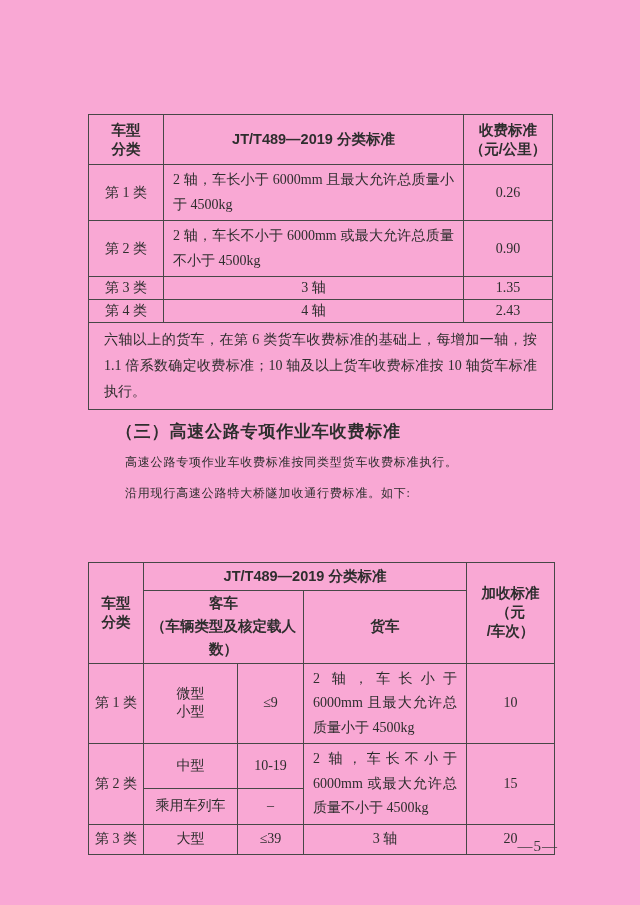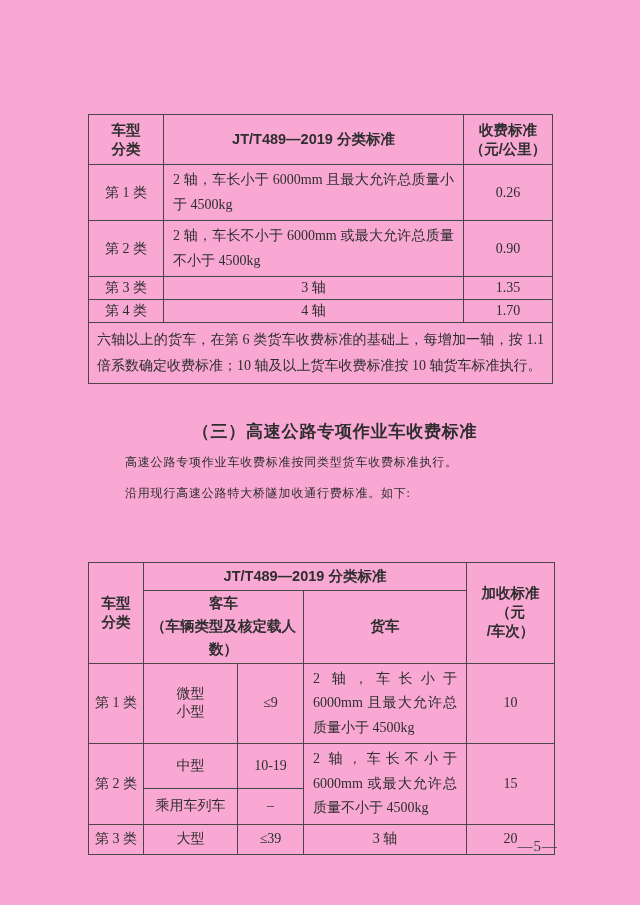--- a/index.html
+++ b/index.html
@@ -19,36 +19,36 @@
        padding:1px 3px; font-size:14px; font-family:"Liberation Serif", serif; }
   .th { font-family:"Liberation Sans", sans-serif; font-weight:bold; font-size:14.5px; }
   .prewrap { white-space:pre-line; }
   .desc { text-align:justify; text-align-last:left; padding:3px 9px; line-height:1.75; }
 
   #table1-wrap { position:absolute; left:88px; top:114px; width:464px; }
   #table1 tr.row-head  { height:50px; }
   #table1 tr.row-tall  { height:48px; }
   #table1 tr.row-short { height:23px; }
   #table1 tr.row-foot  { height:52px; }
-  #table1 .footnote { text-align:justify; text-align-last:left; padding:4px 8px; line-height:1.85;font-family:Liberation Serif, serif; }
+  #table1 .footnote { text-align:justify; text-align-last:left; padding:4px 15px; line-height:1.85;font-family:Liberation Serif, serif; }
 
   #table2-wrap { position:absolute; left:88px; top:562px; width:466px; }
   #table2 tr.row-h1 { height:28px; }
   #table2 tr.row-h2 { height:47px; }
   #table2 tr.row-d1 { height:70px; }
   #table2 tr.row-d2 { height:36px; }
   #table2 tr.row-d3 { height:28px; }
   #table2 tr.row-d4 { height:30px; }
   #table2 .bus-head { line-height:1.6; }
 
   
   #sections { position:absolute; left:88px; top:417px; width:466px; }
   .sec-h {
     font-size:17px; font-weight:bold; line-height:30px;
-    text-indent:28px; letter-spacing:0.8px; margin:0;text-align:center;
+    text-indent:28px; letter-spacing:0.8px; margin:0;
   }
   .sec-p {
     font-size:12px; line-height:31px; letter-spacing:0.8px;
     text-indent:37px; text-align:justify; margin:0;
   }
 
   
   #page-number {
     position:absolute; right:82px; top:838px;
     font-size:15px; letter-spacing:1px; color:#3a3a3a;
@@ -86,21 +86,21 @@
         <td>0.90</td>
       </tr>
       <tr class="row-short">
         <td>第 3 类</td>
         <td>3 轴</td>
         <td>1.35</td>
       </tr>
       <tr class="row-short">
         <td>第 4 类</td>
         <td>4 轴</td>
-        <td>1.70</td>
+        <td>2.43</td>
       </tr>
       <tr class="row-foot">
         <td colspan="3" class="footnote">六轴以上的货车，在第 6 类货车收费标准的基础上，每增加一轴，按 1.1 倍系数确定收费标准；10 轴及以上货车收费标准按 10 轴货车标准执行。</td>
       </tr>
     </tbody>
       </table>
   </div>
 
   <div id="sections">
     <p class="sec-h">（三）高速公路专项作业车收费标准</p>

